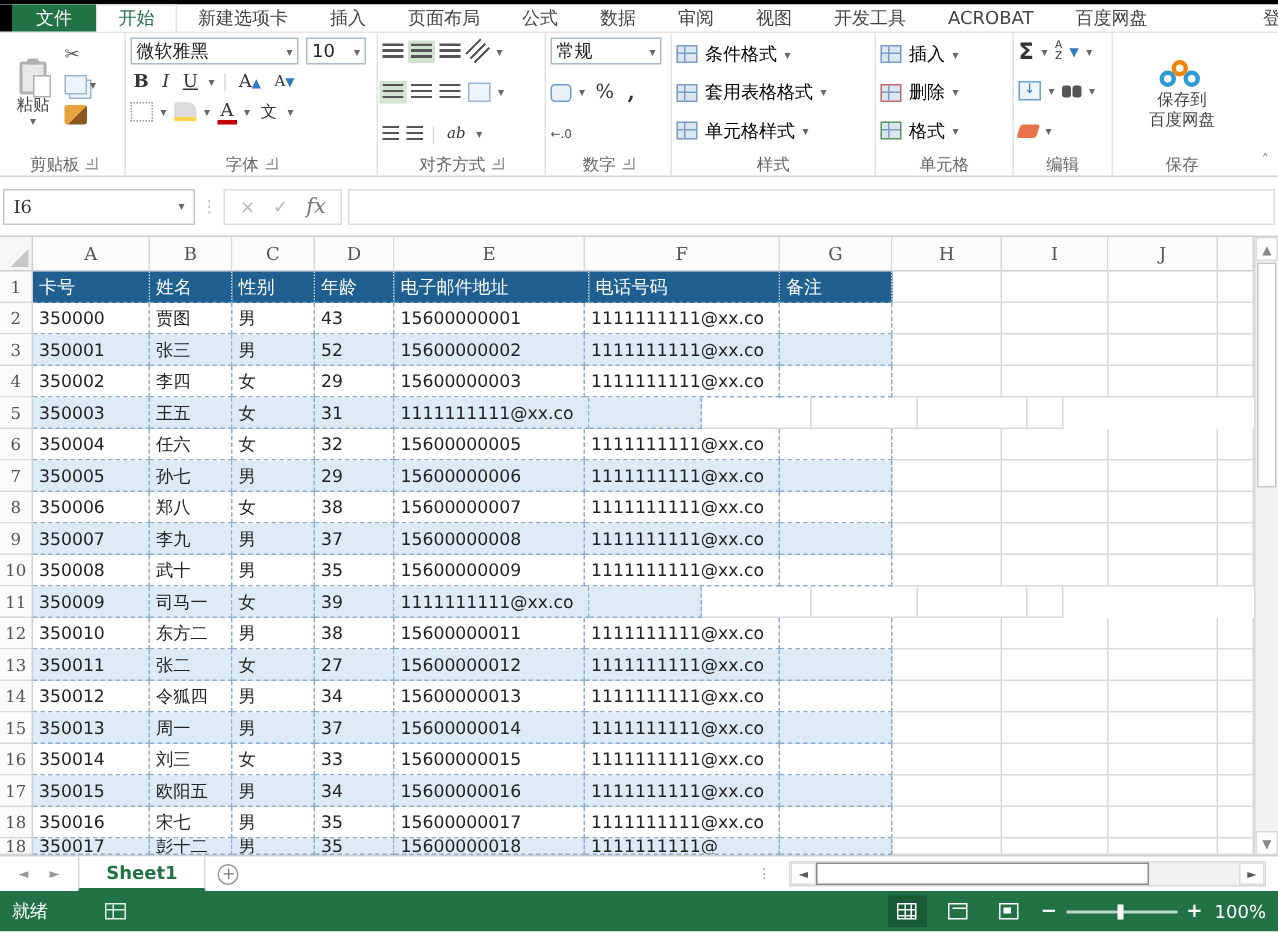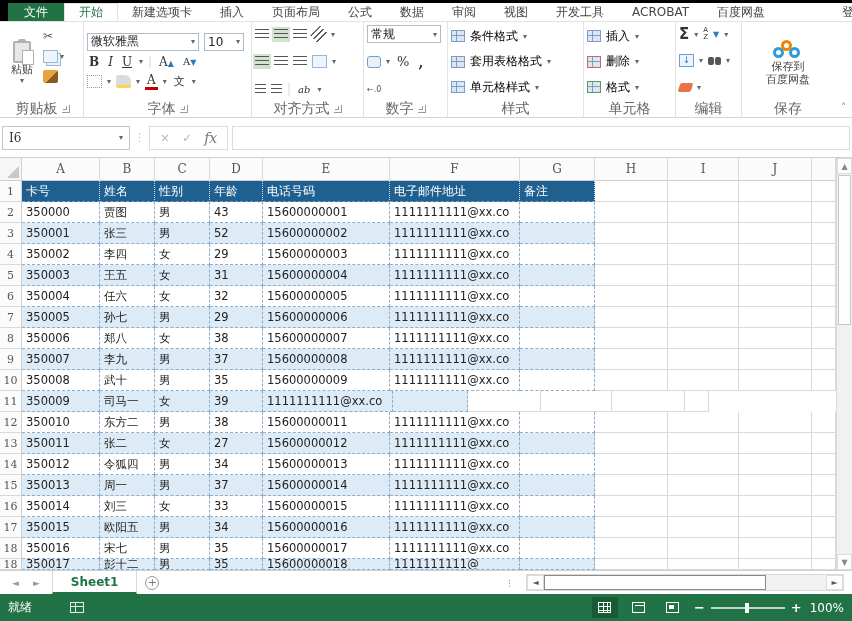--- a/index.html
+++ b/index.html
@@ -13,21 +13,21 @@
   .tab-row::before { content:""; width:8px; background:#000; }
   .tab { padding:0 14px; display:flex; align-items:center; color:#444; font-size:12px; cursor:default; }
   .tab.file { background:#217346; color:#fff; padding:0 16px; }
   .tab.active { color:#217346; background:#fff; border:1px solid #e3e3e3; border-bottom:none; }
   .signin { position:absolute; right:0; top:0; bottom:0; display:flex; align-items:center; padding:0 4px; color:#444; overflow:hidden; width:14px; }
 
   
   .ribbon { height:96px; background:#fff; border-bottom:1px solid #d4d4d4; display:flex; align-items:stretch; padding-left:2px; position:relative; }
   .rgroup { display:flex; flex-direction:column; border-right:1px solid #e3e3e3; padding:2px 3px 0 3px; position:relative; }
   .rgroup-body { flex:1; display:flex; }
-  .rgroup-label { height:16px; display:flex; align-items:center; justify-content:center; gap:4px; color:#666; font-size:14px; }
+  .rgroup-label { height:16px; display:flex; align-items:center; justify-content:center; gap:4px; color:#666; font-size:11px; }
   .launcher { width:8px; height:8px; border-right:1px solid #9a9a9a; border-bottom:1px solid #9a9a9a; position:relative; }
   .launcher::after { content:""; position:absolute; right:2px; bottom:2px; width:3px; height:3px; border-right:1px solid #9a9a9a; border-bottom:1px solid #9a9a9a; }
   .bigbtn { display:flex; flex-direction:column; align-items:center; justify-content:center; padding:2px 6px; color:#444; }
   .bigbtn .cap { font-size:11px; line-height:13px; text-align:center; }
   .dd { font-size:8px; color:#666; }
   .smallcol { display:flex; flex-direction:column; justify-content:flex-start; gap:4px; padding:4px 2px; }
   .sbtn { height:16px; display:flex; align-items:center; gap:2px; color:#555; padding:0 2px; }
   .combo { border:1px solid #abbdcc; background:#fff; height:18px; display:flex; align-items:center; justify-content:space-between; padding:0 3px; color:#222; }
   .frow { display:flex; align-items:center; gap:5px; height:20px; }
   .fbtn { font-family:"DejaVu Serif",serif; color:#333; padding:0 2px; }
@@ -156,21 +156,21 @@
             </div>
         </div>
       </div>
       <div class="rgroup-label">
           <span>剪贴板</span>
           <span class="launcher"></span>
         </div>
     </div>
 
     <div class="rgroup" style="width:168px">
-      <div class="rgroup-body" style="flex-direction:column;justify-content:center;padding-bottom:2px">
+      <div class="rgroup-body" style="flex-direction:column;justify-content:flex-start;padding-bottom:2px">
         <div class="frow">
           <div class="combo" style="width:112px">
               <span>微软雅黑</span>
               <span class="dd">▾</span>
             </div>
           <div class="combo" style="width:40px">
               <span>10</span>
               <span class="dd">▾</span>
             </div>
         </div>
@@ -381,22 +381,22 @@
           <div class="colhdr" style="width: 71px;">I</div>
           <div class="colhdr" style="width: 73px;">J</div>
           <div class="colhdr" style="width: 24px;"></div>
         </div>
         <div class="row">
           <div class="rownum" style="width: 22px;">1</div>
           <div class="cell thead tbl" style="width: 78px;">卡号</div>
           <div class="cell thead tbl" style="width: 55px;">姓名</div>
           <div class="cell thead tbl" style="width: 55px;">性别</div>
           <div class="cell thead tbl" style="width: 53px;">年龄</div>
+          <div class="cell thead tbl" style="width: 130px;">电子邮件地址</div>
           <div class="cell thead tbl" style="width: 127px;">电话号码</div>
-          <div class="cell thead tbl" style="width: 130px;">电子邮件地址</div>
           <div class="cell thead tbl" style="width: 75px;">备注</div>
           <div class="cell" style="width: 73px;"></div>
           <div class="cell" style="width: 71px;"></div>
           <div class="cell" style="width: 73px;"></div>
           <div class="cell" style="width: 24px;"></div>
         </div>
         <div class="row">
           <div class="rownum" style="width: 22px;">2</div>
           <div class="cell tbl" style="width: 78px;">350000</div>
           <div class="cell tbl" style="width: 55px;">贾图</div>
@@ -437,21 +437,20 @@
           <div class="cell" style="width: 71px;"></div>
           <div class="cell" style="width: 73px;"></div>
           <div class="cell" style="width: 24px;"></div>
         </div>
         <div class="row">
           <div class="rownum" style="width: 22px;">5</div>
           <div class="cell tbl band" style="width: 78px;">350003</div>
           <div class="cell tbl band" style="width: 55px;">王五</div>
           <div class="cell tbl band" style="width: 55px;">女</div>
           <div class="cell tbl band" style="width: 53px;">31</div>
-          <div class="cell tbl band" style="width: 127px;">15600000004</div>
           <div class="cell tbl band" style="width: 130px;">1111111111@xx.co</div>
           <div class="cell tbl band" style="width: 75px;"></div>
           <div class="cell" style="width: 73px;"></div>
           <div class="cell" style="width: 71px;"></div>
           <div class="cell" style="width: 73px;"></div>
           <div class="cell" style="width: 24px;"></div>
         </div>
         <div class="row">
           <div class="rownum" style="width: 22px;">6</div>
           <div class="cell tbl" style="width: 78px;">350004</div>

